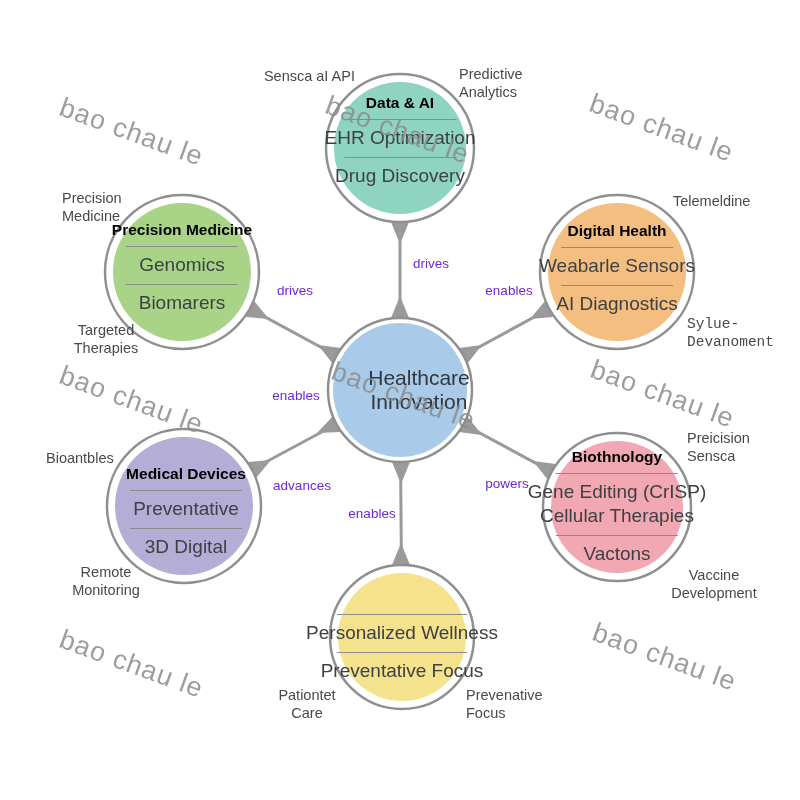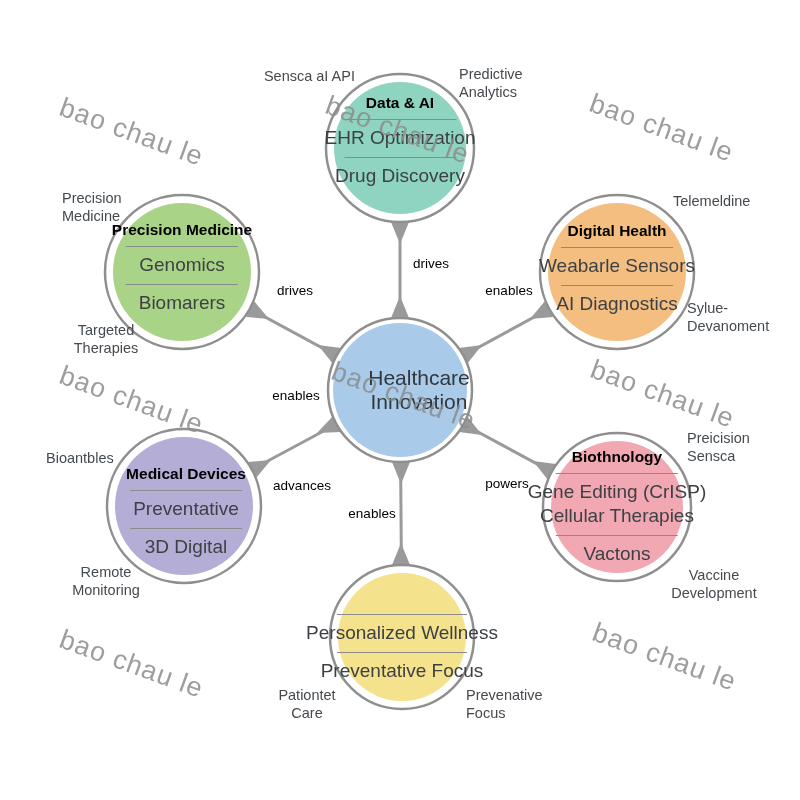--- a/index.html
+++ b/index.html
@@ -17,21 +17,21 @@
   }
   .node-title{font-weight:bold;font-size:15.5px;color:#000000;white-space:nowrap;}
   .node-sep{width:112px;border-top:1px solid #8b8b8b;margin:7px 0 6px 0;height:0;}
   .node-item{font-size:19px;color:#3d4145;white-space:nowrap;margin:1px 0;}
   .center-title{
     position:absolute;transform:translate(-50%,-50%);
     font-size:21px;line-height:24px;color:#31373d;text-align:center;white-space:pre-line;margin-left:19px;
   }
   .edge-label{
     position:absolute;transform:translate(-50%,-50%);
-    font-size:13.5px;color:#000000;white-space:nowrap;
+    font-size:13.5px;color:#6d28d9;white-space:nowrap;
   }
   .outer-label{
     position:absolute;font-size:14.5px;line-height:17.5px;color:#454a4f;white-space:pre-line;
   }
   .watermark{
     position:absolute;font-size:27px;color:#8c8c8c;letter-spacing:1px;
     transform:rotate(20deg);transform-origin:left top;white-space:nowrap;opacity:.85;
   }
 </style>
 </head>
@@ -131,21 +131,21 @@
 <span class="edge-label" style="left:509px;top:290px;">enables</span>
 <span class="edge-label" style="left:296px;top:395px;">enables</span>
 <span class="edge-label" style="left:302px;top:485px;">advances</span>
 <span class="edge-label" style="left:372px;top:513px;">enables</span>
 <span class="edge-label" style="left:507px;top:483px;">powers</span>
 
 <div class="outer-label" style="left:250px;top:68px;width:105px;text-align:right;">Sensca aI API</div>
 <div class="outer-label" style="left:459px;top:66px;">Predictive
 Analytics</div>
 <div class="outer-label" style="left:673px;top:193px;">Telemeldine</div>
-<div class="outer-label" style="left:687px;top:300px;">Sylue-
+<div class="outer-label" style="left:687px;top:316px;font-family:Liberation Mono, monospace;">Sylue-
 Devanoment</div>
 <div class="outer-label" style="left:687px;top:430px;">Preicision
 Sensca</div>
 <div class="outer-label" style="left:649px;top:567px;width:130px;text-align:center;">Vaccine
 Development</div>
 <div class="outer-label" style="left:466px;top:687px;">Prevenative
 Focus</div>
 <div class="outer-label" style="left:272px;top:687px;width:70px;text-align:center;">Pationtet
 Care</div>
 <div class="outer-label" style="left:60px;top:564px;width:92px;text-align:center;">Remote

